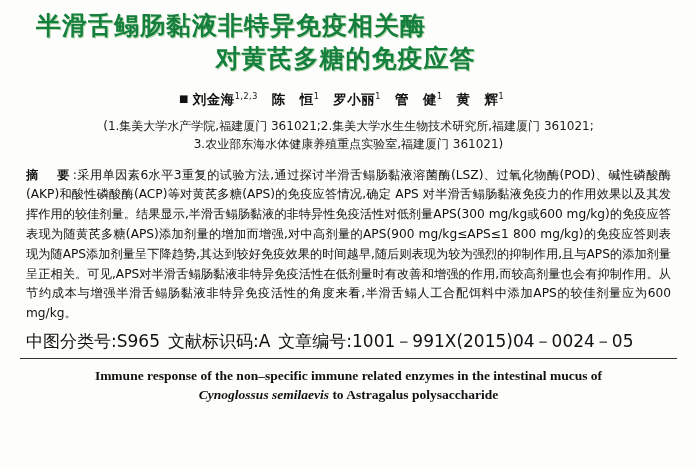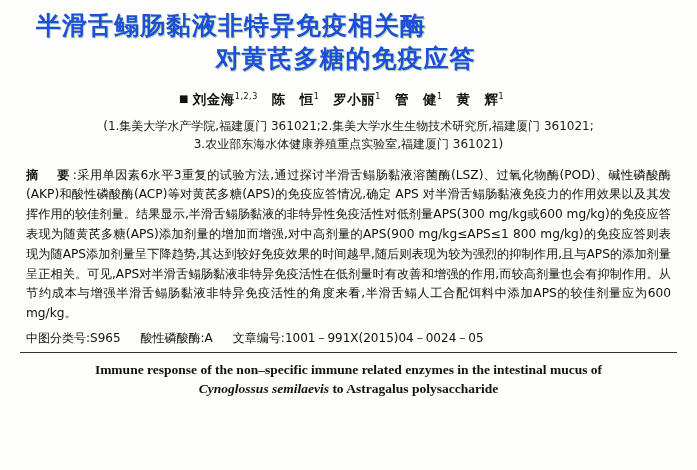--- a/index.html
+++ b/index.html
@@ -25,21 +25,21 @@
 
   
   .title-block {
     padding: 10px 22px 0 22px;
   }
   .title-line {
     font-family: "DejaVu Sans", sans-serif;
     font-weight: bold;
     font-size: 25px;
     letter-spacing: 1px;
-    color: #1d4ed8;
+    color: #15803d;
     text-shadow: 1px 1px 0 #b9d9b0;
     line-height: 1.25;
   }
   .title-line.l1 {
     text-align: left;
     padding-left: 14px;
   }
   .title-line.l2 {
     text-align: center;
     padding-right: 6px;
@@ -102,24 +102,24 @@
   .keywords .lbl { font-weight: bold; }
 
   .doi {
     margin: 4px 26px 0 26px;
     font-size: 11.5px;
     font-family: "DejaVu Sans", sans-serif;
   }
 
   .idline {
     margin: 6px 26px 0 26px;
-    font-size: 12px;
+    font-size: 17px;
     font-family: "DejaVu Sans", sans-serif;
     display: flex;
-    gap: 20px;
+    gap: 8px;
   }
   .idline .seg { white-space: nowrap; }
 
   .rule {
     margin: 5px 20px 0 20px;
     border-top: 1px solid #333;
   }
 
   
   .en-title {
@@ -152,21 +152,21 @@
   </div>
 
   <div class="abstract">
     <span class="lbl">摘　要</span><span>:采用单因素6水平3重复的试验方法,通过探讨半滑舌鳎肠黏液溶菌酶(LSZ)、过氧化物酶(POD)、碱性磷酸酶(AKP)和酸性磷酸酶(ACP)等对黄芪多糖(APS)的免疫应答情况,确定 APS 对半滑舌鳎肠黏液免疫力的作用效果以及其发挥作用的较佳剂量。结果显示,半滑舌鳎肠黏液的非特异性免疫活性对低剂量APS(300 mg/kg或600 mg/kg)的免疫应答表现为随黄芪多糖(APS)添加剂量的增加而增强,对中高剂量的APS(900 mg/kg≤APS≤1 800 mg/kg)的免疫应答则表现为随APS添加剂量呈下降趋势,其达到较好免疫效果的时间越早,随后则表现为较为强烈的抑制作用,且与APS的添加剂量呈正相关。可见,APS对半滑舌鳎肠黏液非特异免疫活性在低剂量时有改善和增强的作用,而较高剂量也会有抑制作用。从节约成本与增强半滑舌鳎肠黏液非特异免疫活性的角度来看,半滑舌鳎人工合配饵料中添加APS的较佳剂量应为600 mg/kg。</span>
   </div>
 
 
 
   <div class="idline">
     <span class="seg">中图分类号:S965</span>
-    <span class="seg">酸性磷酸酶:A</span>
+    <span class="seg">文献标识码:A</span>
     <span class="seg">文章编号:1001－991X(2015)04－0024－05</span>
   </div>
 
   <div class="rule"></div>
 
   <div class="en-title">
     <div>Immune response of the non–specific immune related enzymes in the intestinal mucus of</div>
     <div><span class="ital">Cynoglossus semilaevis</span><span> to Astragalus polysaccharide</span></div>
   </div>
 

